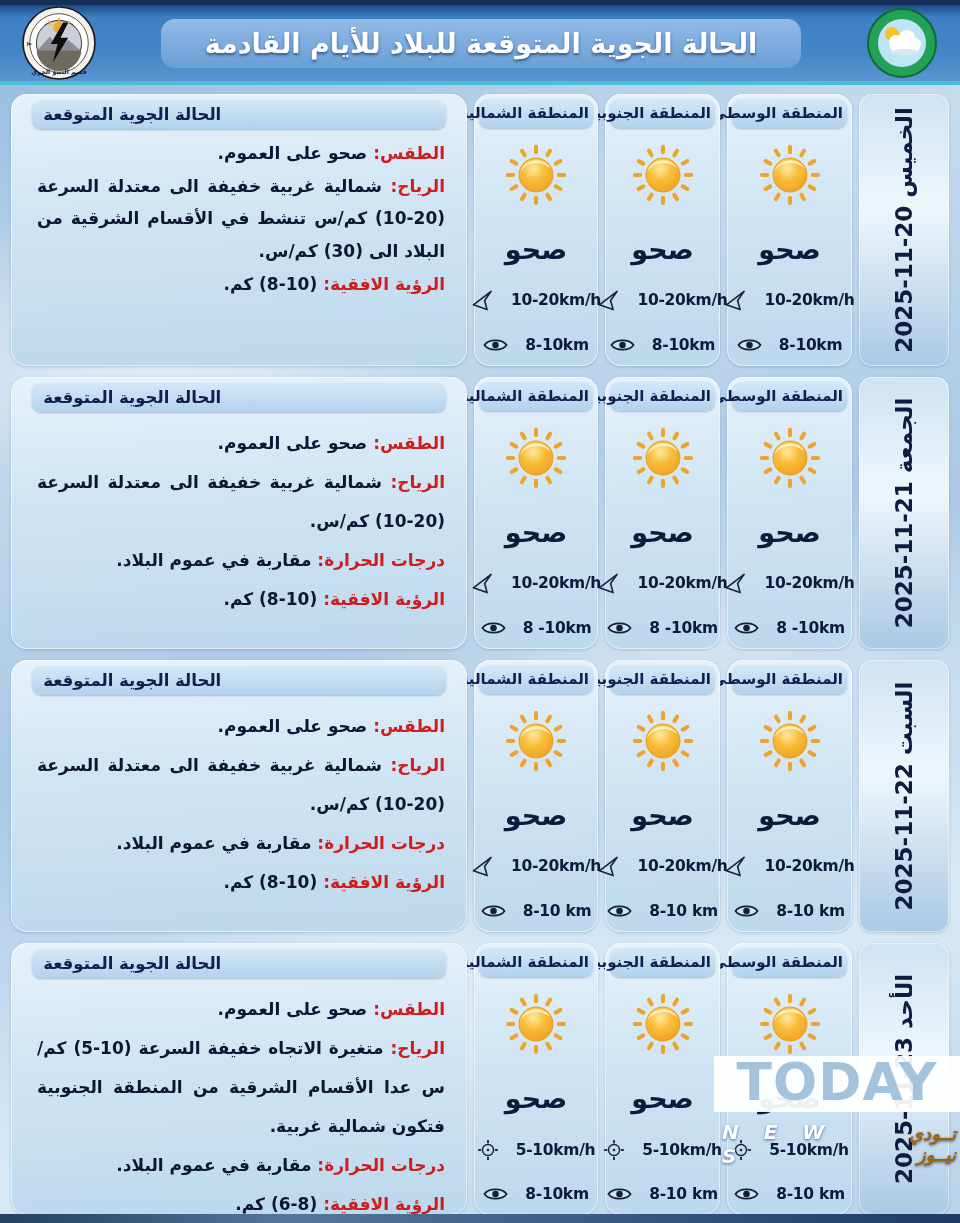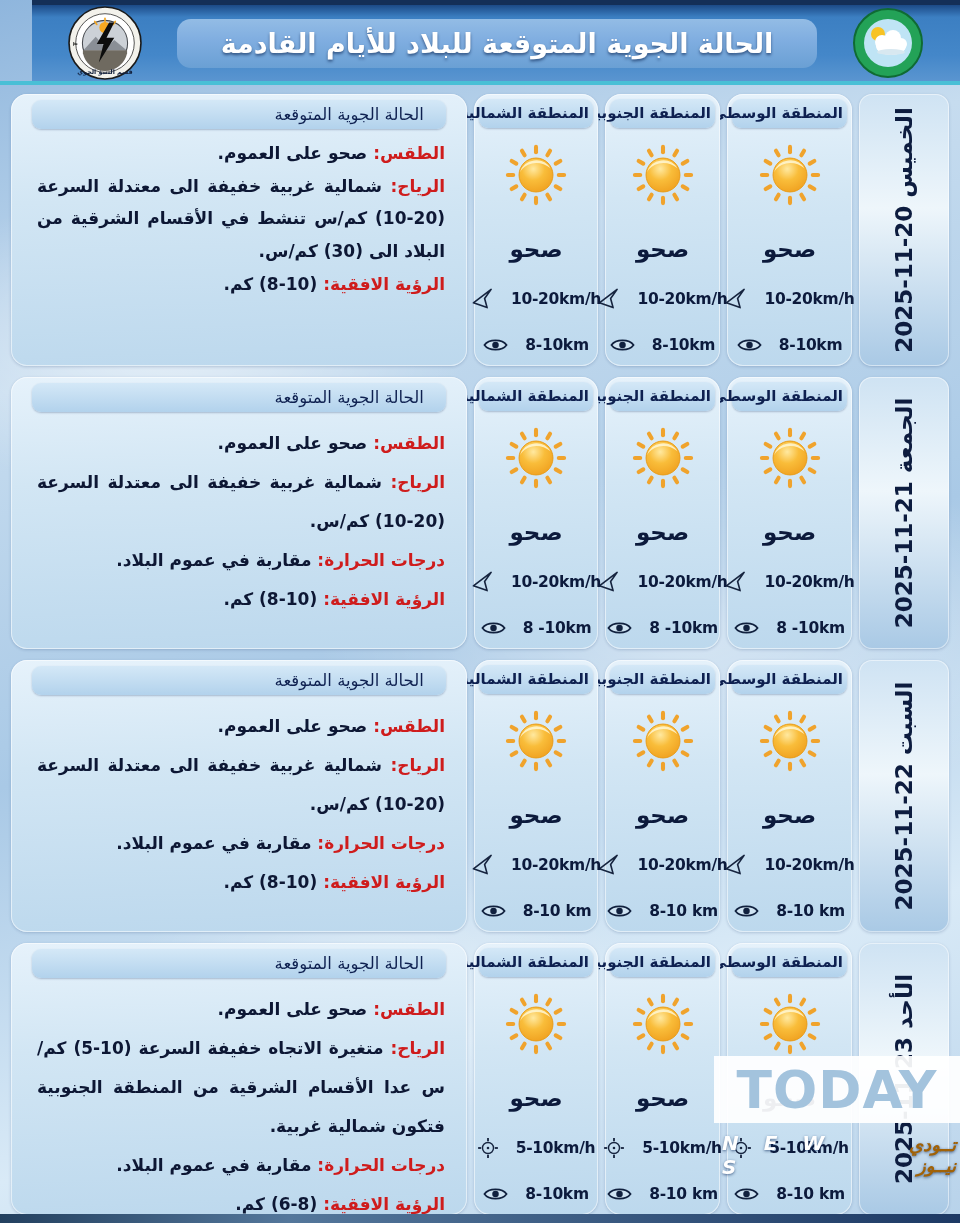--- a/index.html
+++ b/index.html
@@ -9,21 +9,21 @@
     background:
       radial-gradient(420px 220px at 18% 28%, rgba(255,255,255,.55), transparent 70%),
       radial-gradient(520px 260px at 72% 52%, rgba(255,255,255,.45), transparent 72%),
       radial-gradient(360px 200px at 40% 80%, rgba(255,255,255,.35), transparent 70%),
       linear-gradient(163deg,#8fb6dd 0%,#c6dcef 26%,#a9c9e6 52%,#d9eaf7 78%,#b7d2ea 100%);
   }
   
   .topbar{
     height:76px;border-top:5px solid #142f57;
     background:linear-gradient(180deg,#1c4a86 0%,#3c7fc2 16%,#4487c9 66%,#5a95d0 100%);
-    display:flex;align-items:center;justify-content:space-between;padding:0 36px;margin-left:32px;
+    display:flex;align-items:center;justify-content:space-between;padding:0 22px;
   }
   .titlepill{
     background:linear-gradient(180deg,#93bce5 0%,#7fade0 45%,#6aa0d4 100%);
     border-radius:14px;padding:9px 44px;color:#ffffff;font-size:27px;font-weight:bold;
     text-shadow:0 2px 3px rgba(10,35,80,.6);white-space:nowrap;
   }
   .logo{display:block;}
   .cyanline{height:4px;background:#49bfd6;}
   
   .grid{padding:9px 11px 2px;display:flex;flex-direction:column;gap:11px;direction:rtl;}
@@ -46,44 +46,44 @@
   }
   .region{display:flex;flex-direction:column;align-items:center;padding:5px 5px 12px;flex:0 0 auto;}
   .w-c{width:125px}.w-s{width:115px}.w-n{width:124px}
   .pill{
     background:linear-gradient(180deg,#d4e8f7 0%,#b2d2ec 100%);
     border-radius:9px;color:#0e2050;font-weight:bold;font-size:15px;line-height:1.25;
     text-align:center;padding:5px 4px;width:100%;box-sizing:border-box;
     box-shadow:0 1px 2px rgba(20,50,100,.28);white-space:nowrap;
   }
   .sunbox{margin-top:16px;}
-  .cond{font-size:23px;font-weight:bold;color:#0c1a3c;margin-top:auto;}
+  .cond{font-size:27px;font-weight:bold;color:#0c1a3c;margin-top:auto;}
   .metric{
     display:flex;align-items:center;gap:17px;direction:ltr;margin-top:auto;
     font-weight:bold;color:#0c1a3c;font-size:15.5px;white-space:nowrap;letter-spacing:-.3px;justify-content:space-between;
   }
   .metric svg{flex:0 0 auto;}
   
   .desc{flex:1 1 auto;display:flex;flex-direction:column;padding:6px 8px 4px;}
   .desc .pillwide{
     background:linear-gradient(180deg,#d4e8f7 0%,#b2d2ec 100%);
-    border-radius:9px;color:#0e2050;font-weight:normal;font-size:16.5px;text-align:right;
-    padding:5px 22px;width:94%;margin:0 auto;box-sizing:border-box;
+    border-radius:9px;color:#0e2050;font-weight:bold;font-size:16.5px;text-align:left;
+    padding:5px 11px;width:94%;margin:0 auto;box-sizing:border-box;
     box-shadow:0 1px 2px rgba(20,50,100,.28);
   }
   .desc-text{
     direction:rtl;text-align:justify;padding:8px 14px 2px 18px;
     font-size:17px;font-weight:bold;color:#0d1734;line-height:1.92;
   }
   .desc-text.loose{line-height:2.3;padding-top:12px;}
   .desc-text p{margin:0;}
   .lbl{color:#cf1c1c;}
   
   .watermark{position:absolute;left:714px;top:1056px;width:246px;z-index:6;pointer-events:none;}
-  .wm-band{background:rgba(255,255,255,.93);height:67px;display:flex;align-items:center;justify-content:center;}
+  .wm-band{background:rgba(255,255,255,.93);height:56px;display:flex;align-items:flex-end;justify-content:center;}
   .wm-today{font-size:52px;font-weight:bold;color:#a3c3dd;letter-spacing:1px;transform:scaleY(.98);}
   .wm-sub{display:flex;justify-content:space-between;align-items:center;padding:8px 4px 0 8px;direction:ltr;font-style:italic;}
   .wm-news{color:#fff;font-weight:bold;font-size:20px;letter-spacing:9px;text-shadow:0 1px 3px rgba(10,40,90,.65);}
   .wm-ar{color:#a16207;font-weight:bold;font-size:18px;text-shadow:0 1px 3px rgba(10,40,90,.65);direction:rtl;}
   .bottombar{position:absolute;bottom:0;left:0;right:0;height:9px;background:linear-gradient(90deg,#23405f,#54779b 30%,#1d3964);}
   svg text{font-family:"DejaVu Sans",sans-serif;}
 </style>
 </head>
 <body>
 

